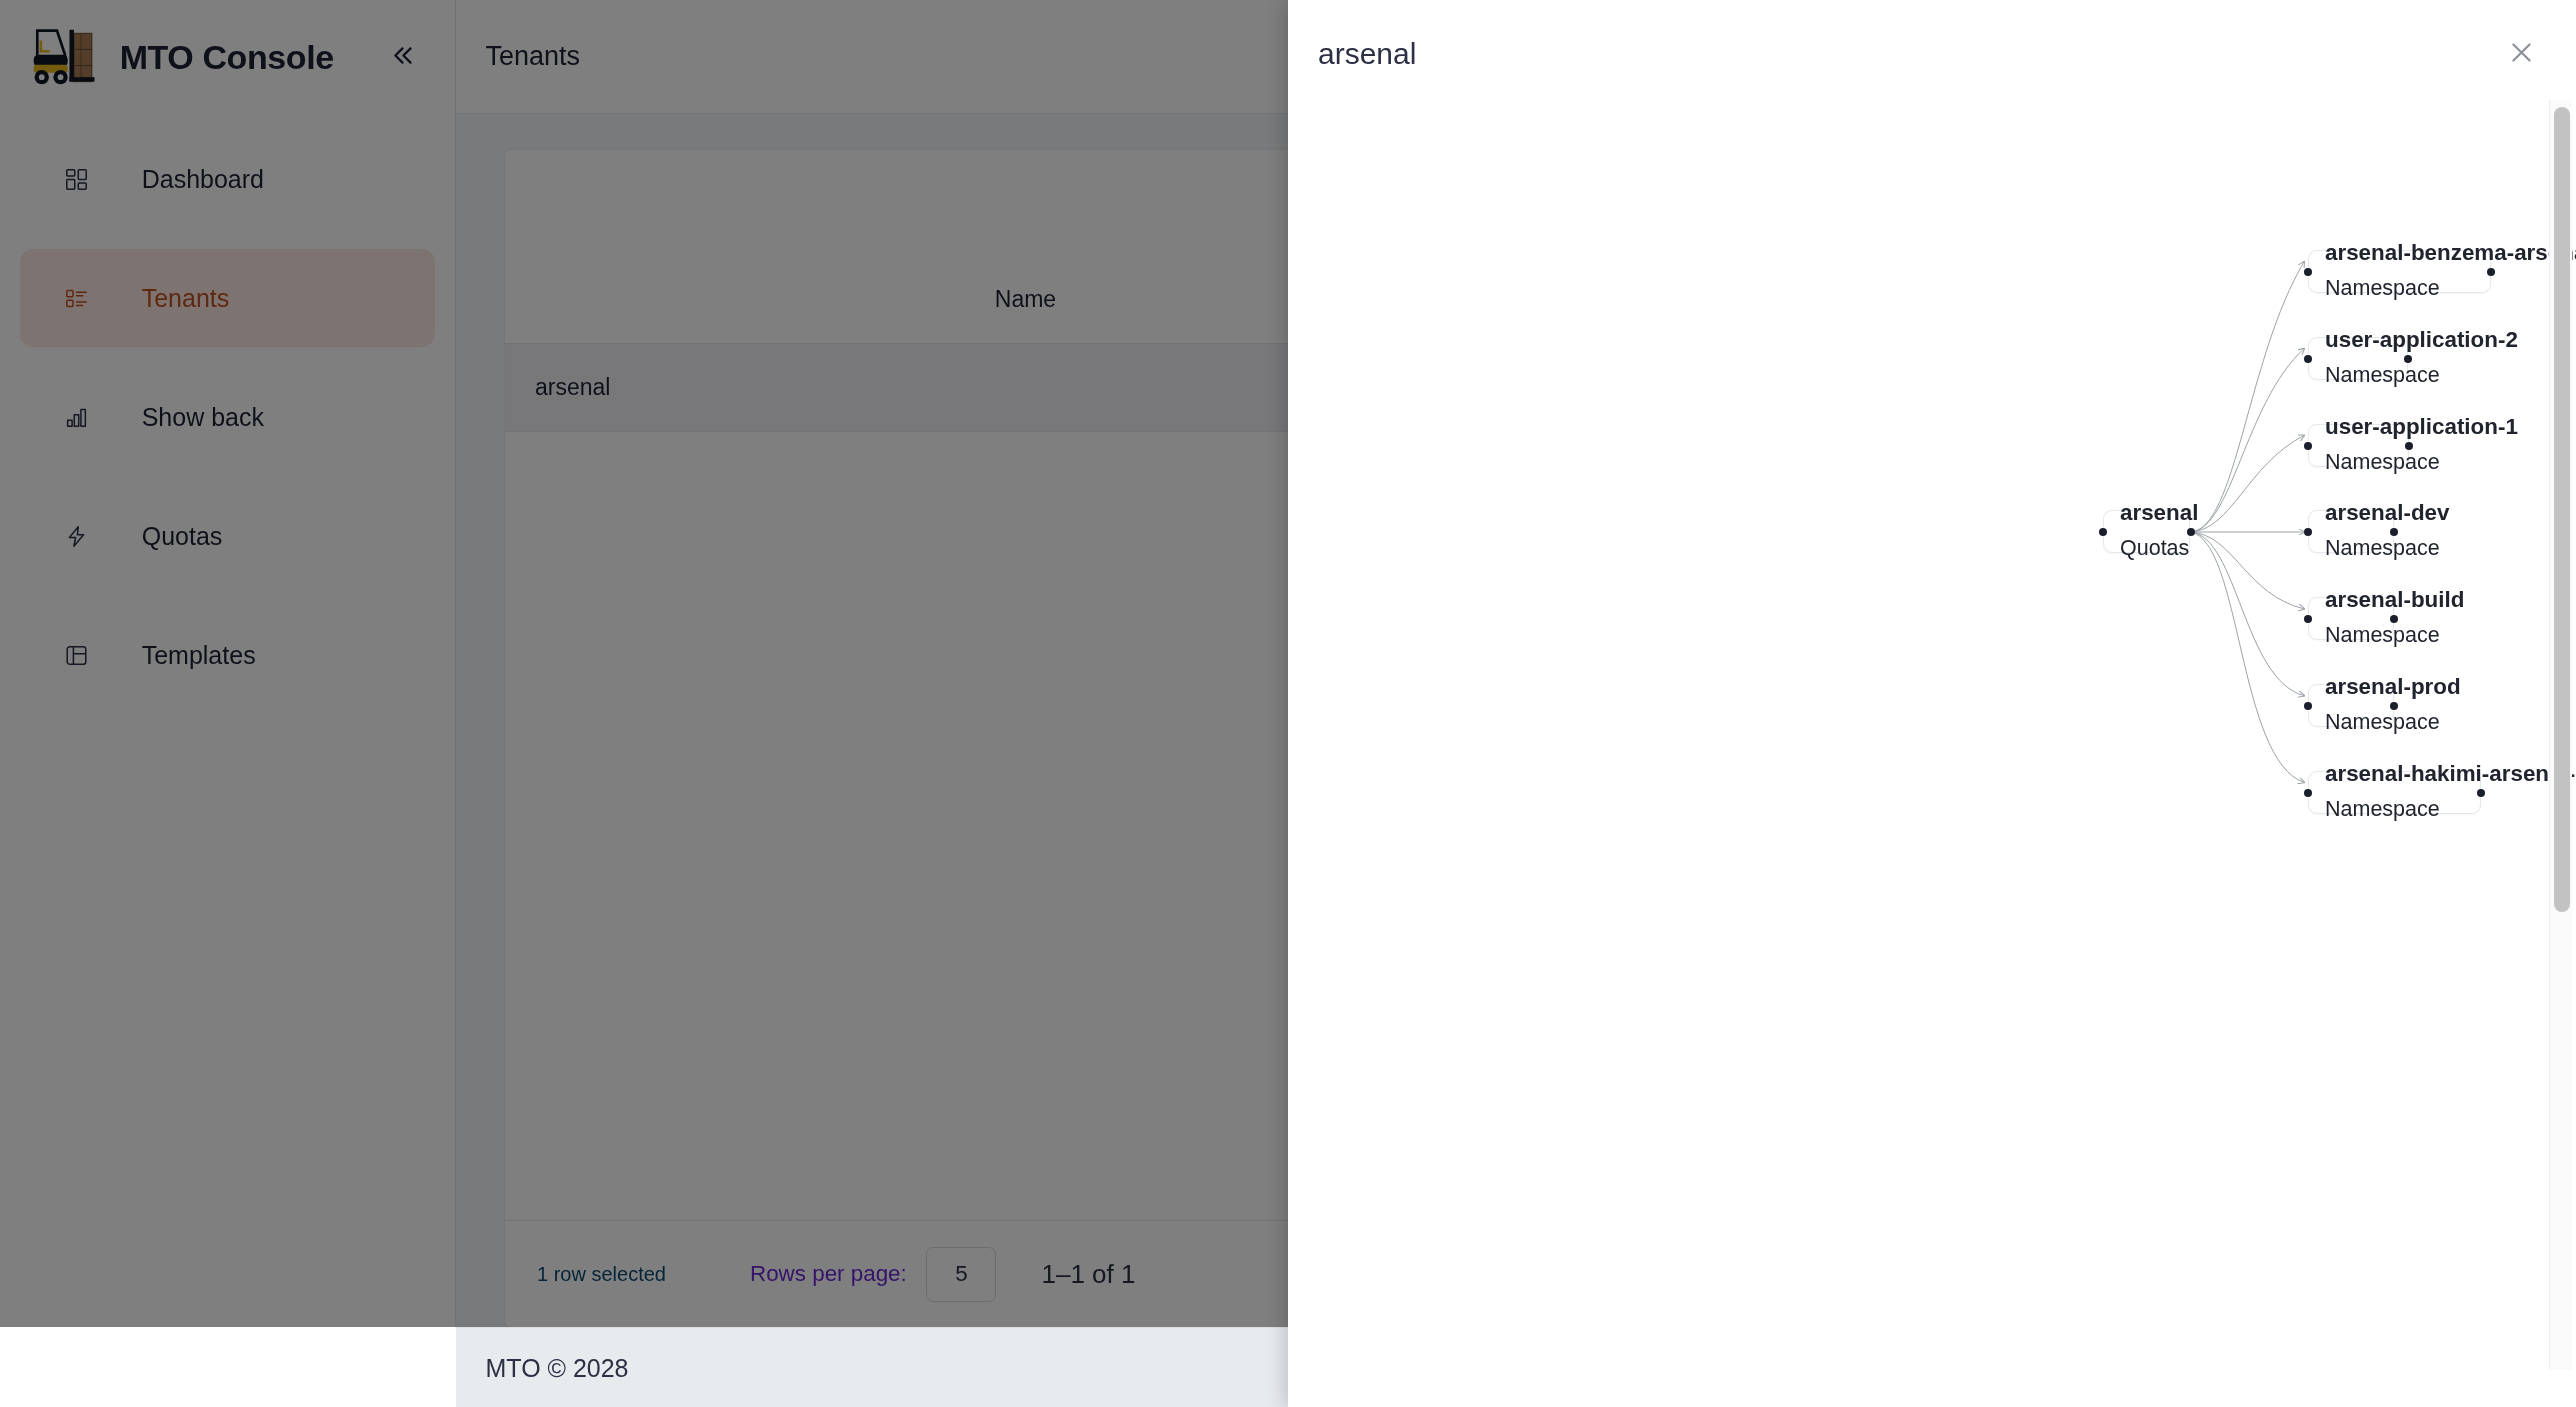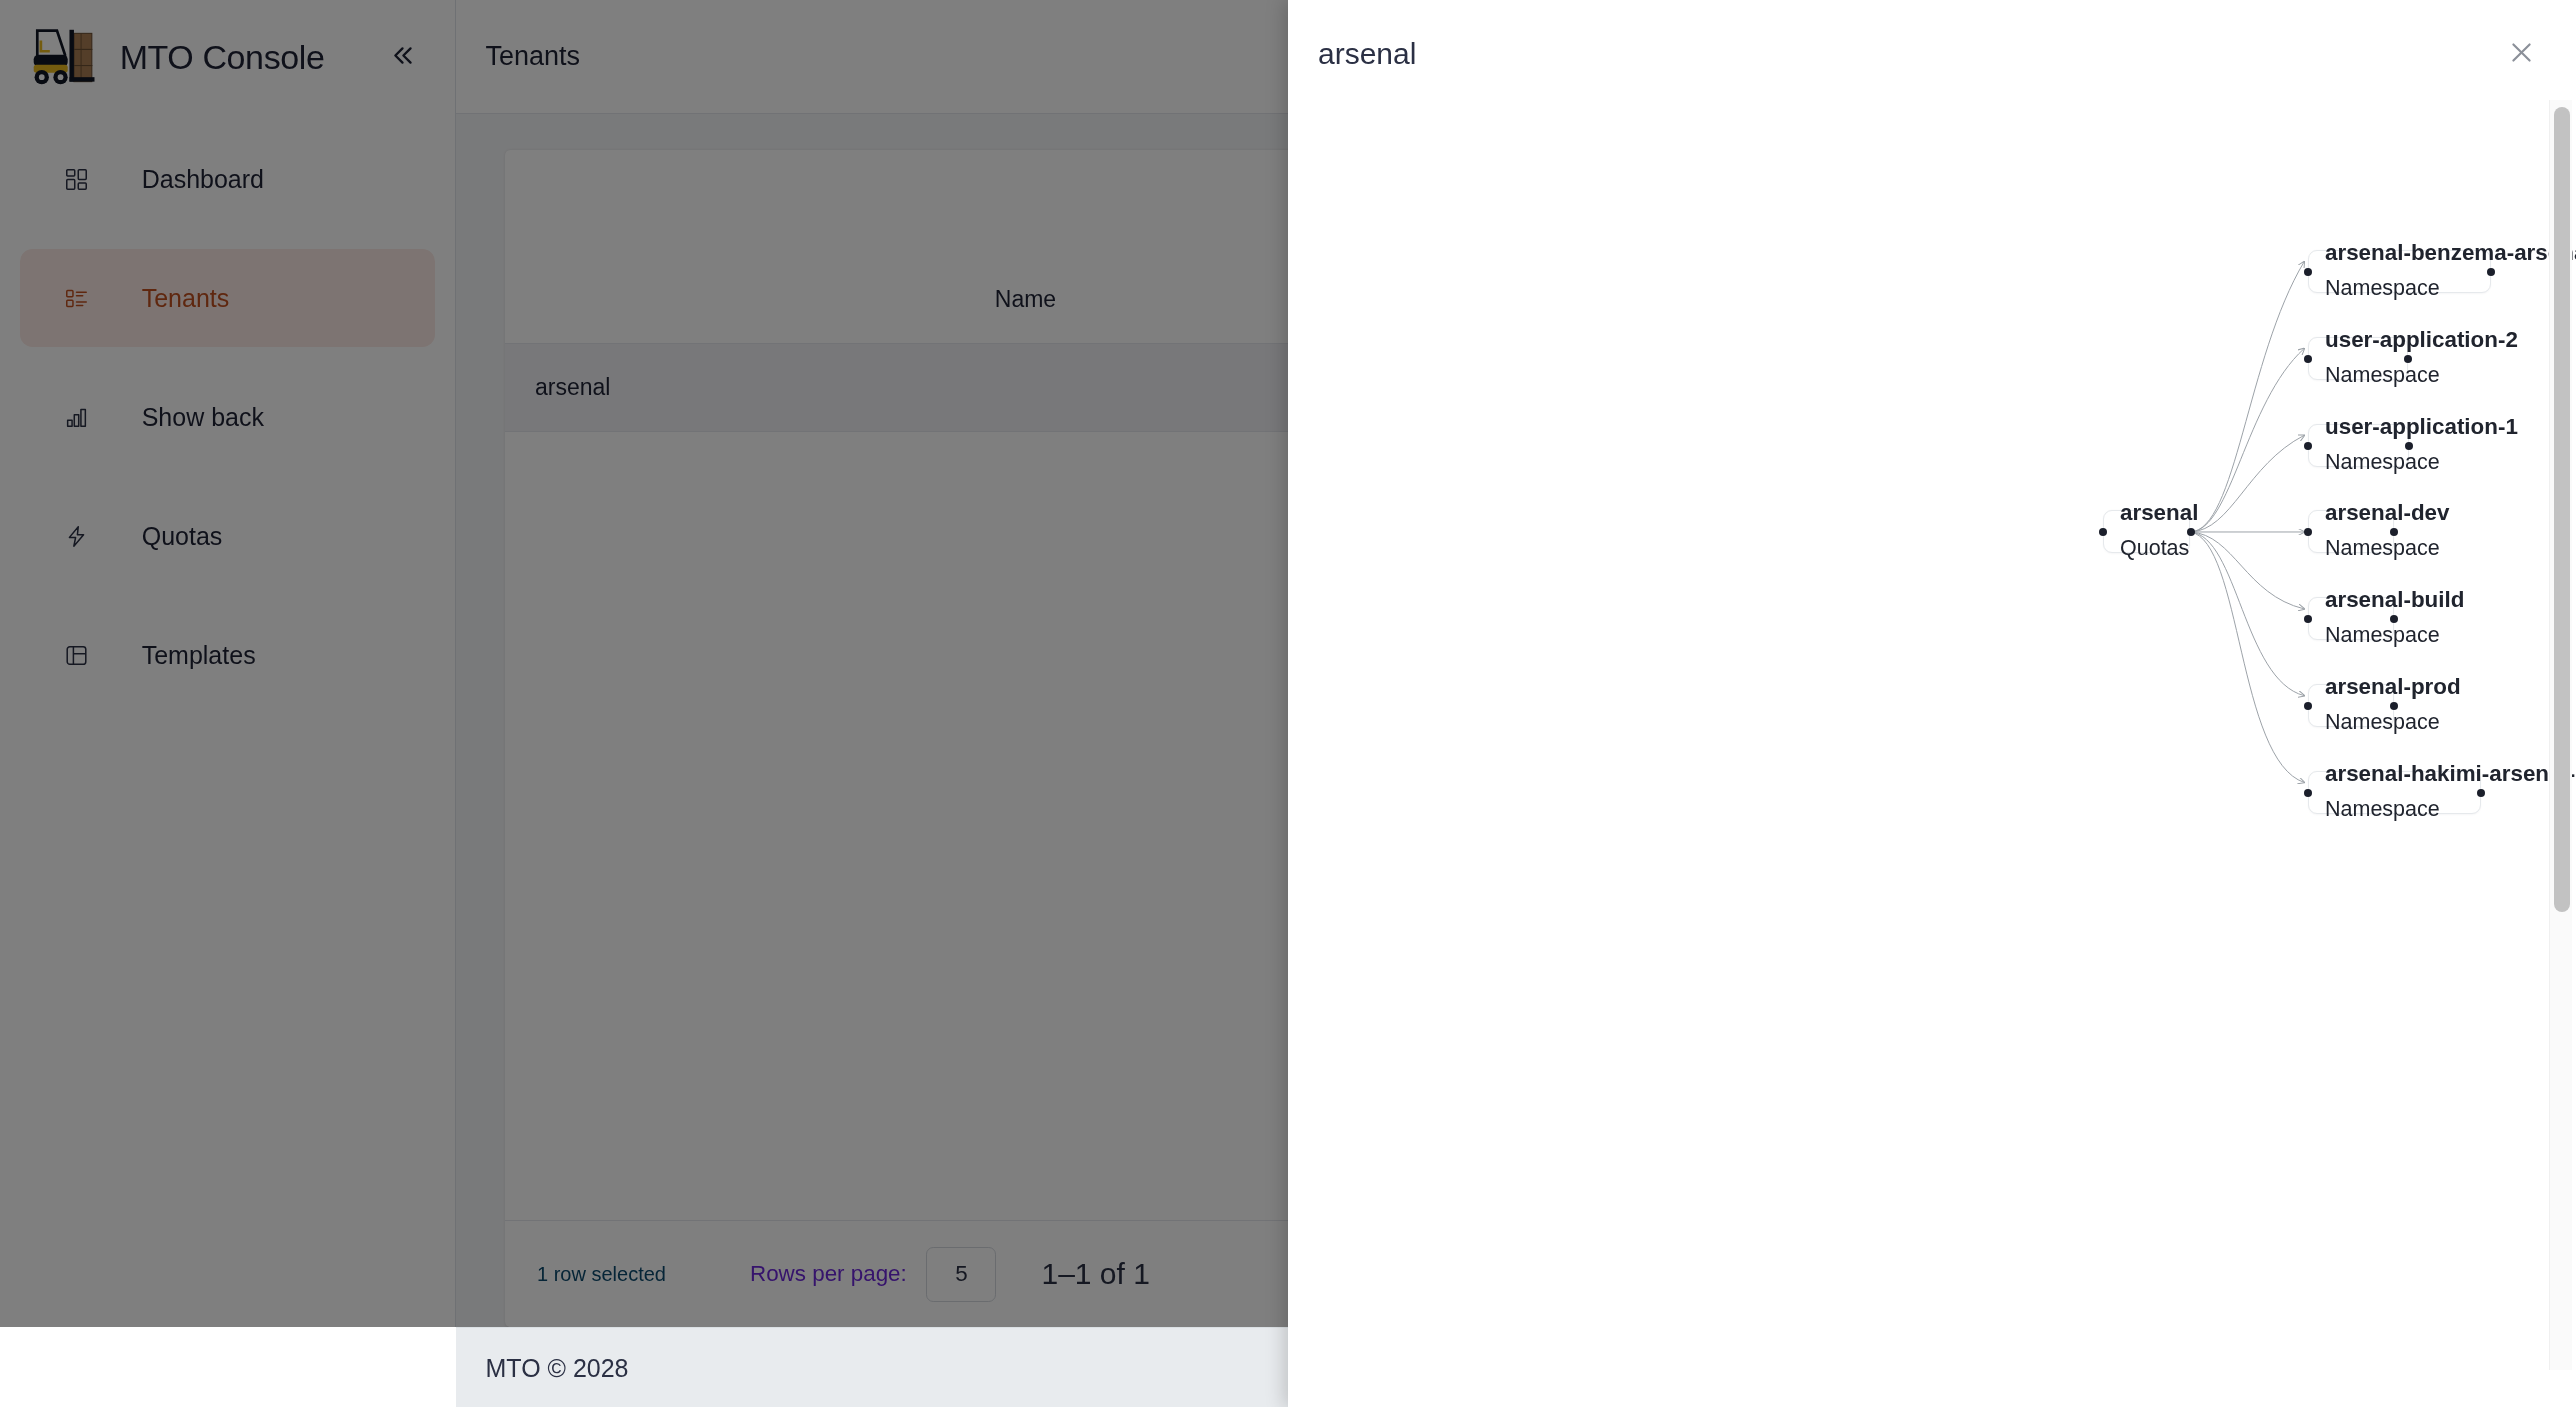--- a/index.html
+++ b/index.html
@@ -21,21 +21,21 @@
     background: #ffffff;
     border-right: 0.9px solid #dfe3e8;
     display: flex; flex-direction: column;
   }
   .brand {
     height: 114px; display: flex; align-items: center;
     padding: 0 29px 0 30px; gap: 19.7px;
   }
   .brand-logo { width: 70px; height: 59px; flex: 0 0 70px; }
   .brand-title {
-    font-size: 34px; font-weight: 400; color: #1e2235;
+    font-size: 34px; font-weight: 700; color: #1e2235;
     letter-spacing: -0.4px; flex: 1; white-space: nowrap;
   }
   .collapse-btn {
     width: 48px; height: 48px; display: flex; align-items: center;
     justify-content: center; color: #1e2235; cursor: pointer;
     background: none; border: none;
   }
   .nav { padding: 16px 19.7px 0 19.7px; display: flex; flex-direction: column; gap: 21px; }
   .nav-item {
     display: flex; align-items: center; gap: 0;
@@ -79,21 +79,21 @@
     height: 107px; flex: 0 0 107px; display: flex; align-items: center;
     border-top: 0.9px solid #e4e7ec; padding-left: 32px; gap: 0;
   }
   .tf-selected { font-size: 20px; color: #0c4a6e; }
   .tf-rpp { font-size: 22.4px; color: #6d28d9; margin-left: 84px; }
   .tf-select {
     margin-left: 19.7px; width: 70px; height: 55px; border: 0.9px solid #d4d8de;
     border-radius: 7.2px; display: flex; align-items: center; justify-content: center;
     font-size: 22.4px; color: #2b3044; cursor: pointer;
   }
-  .tf-range { font-size: 30px; color: #2b3044; margin-left: 45px; }
+  .tf-range { font-size: 26px; color: #2b3044; margin-left: 45px; }
 
   
   .app-footer {
     height: 81px; flex: 0 0 81px; background: #e8ebee;
     border-top: 0.9px solid #dbe0e4;
     display: flex; align-items: center; padding-left: 29.5px;
     margin-left: 456px;
   }
   .app-footer-text { font-size: 25px; color: #2b3044; }
 

